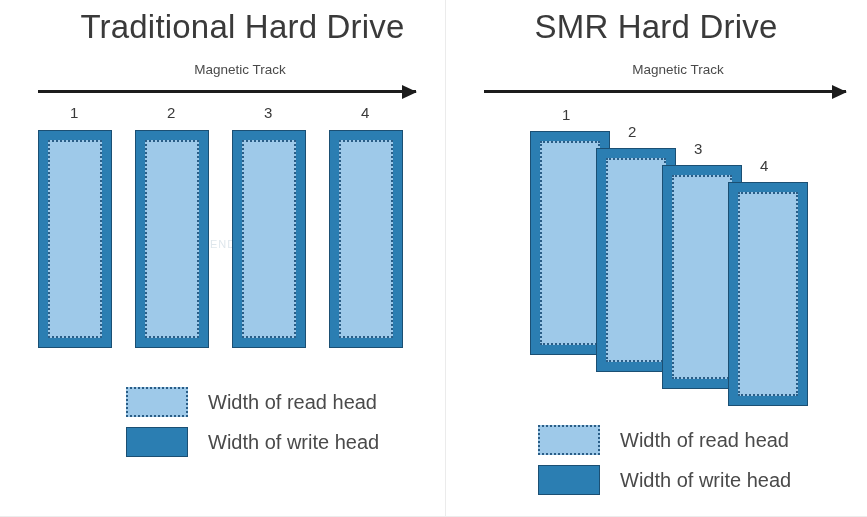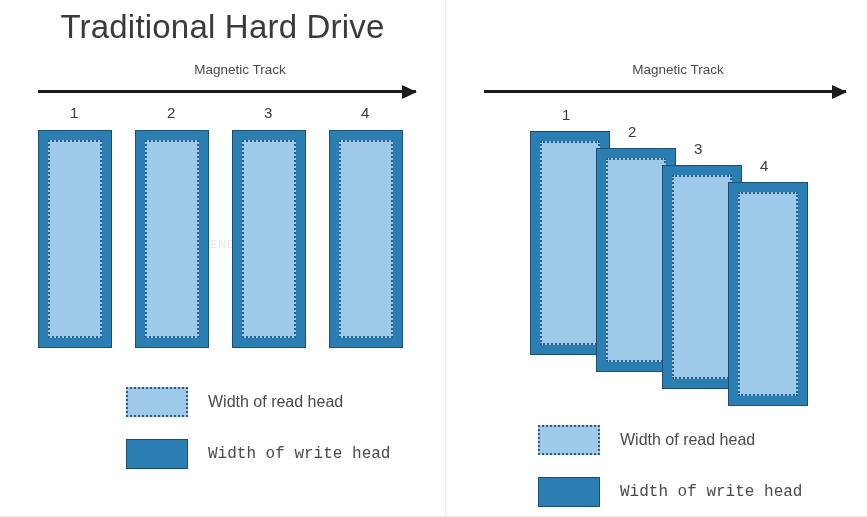--- a/index.html
+++ b/index.html
@@ -24,21 +24,21 @@
   
   .panel-title{
     position:absolute;
     font-size:33px;
     font-weight:400;
     color:#3a3a3a;
     letter-spacing:0.2px;
     white-space:nowrap;
     text-align:center;
   }
-  #title-left{left:0;top:8px;width:445px;}
+  #title-left{left:0;top:8px;width:445px;padding-left:20px;}
   #title-right{left:445px;top:8px;width:422px;}
 
   
   .axis{position:absolute;height:40px;}
   #axis-left{left:38px;top:62px;width:378px;}
   #axis-right{left:484px;top:62px;width:362px;}
   .axis-label{
     position:absolute;left:13px;top:0;width:100%;
     text-align:center;
     font-size:13.5px;
@@ -76,35 +76,35 @@
     color:#3a3a3a;
     white-space:nowrap;
   }
 
   
   .legend{position:absolute;}
   .legend-row{
     display:flex;align-items:center;
     height:32px;
   }
-  .legend-row + .legend-row{margin-top:20px;font-family:Liberation Mono, monospace;}
+  .legend-row + .legend-row{margin-top:8px;}
   .swatch{
     width:62px;height:30px;box-sizing:border-box;flex:0 0 auto;
   }
   .swatch.read{
     background:#9ec9e9;
     border:2px dotted #2a5d86;
   }
   .swatch.write{
     background:#2b7eb2;
     border:1.5px solid #1b4f73;
   }
   .legend-text{
     margin-left:20px;
-    font-size:16px;
+    font-size:20px;
     color:#4a4a4a;
     white-space:nowrap;
   }
   #legend-left{left:126px;top:386px;}
   #legend-right{left:538px;top:424px;}
 
   .watermark{
     position:absolute;
     font-size:11px;
     color:rgba(90,130,160,0.20);
@@ -157,20 +157,21 @@
     <div class="legend-row">
       <div class="swatch read"></div>
       <div class="legend-text">Width of read head</div>
     </div>
     <div class="legend-row">
       <div class="swatch write"></div>
       <div class="legend-text">Width of write head</div>
     </div>
   </div>
 
+  <div class="panel-title" id="title-right">SMR Hard Drive</div>
 
   <div class="axis" id="axis-right">
     <div class="axis-label">Magnetic Track</div>
     <div class="axis-line"></div>
     <div class="axis-head"></div>
   </div>
 
   <div class="watermark" id="wm-right">SHINGLED</div>
 
   <div class="track" style="left:530px;top:131px;width:80px;height:224px;z-index:1;">

